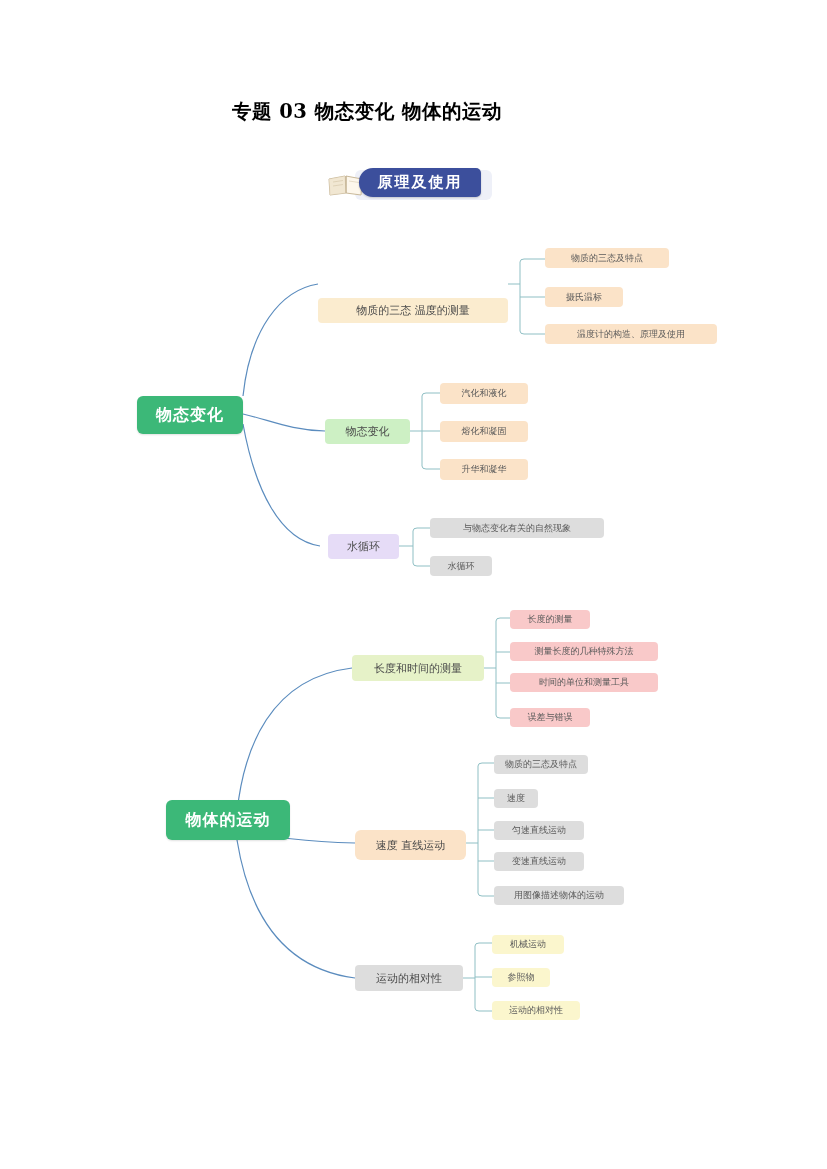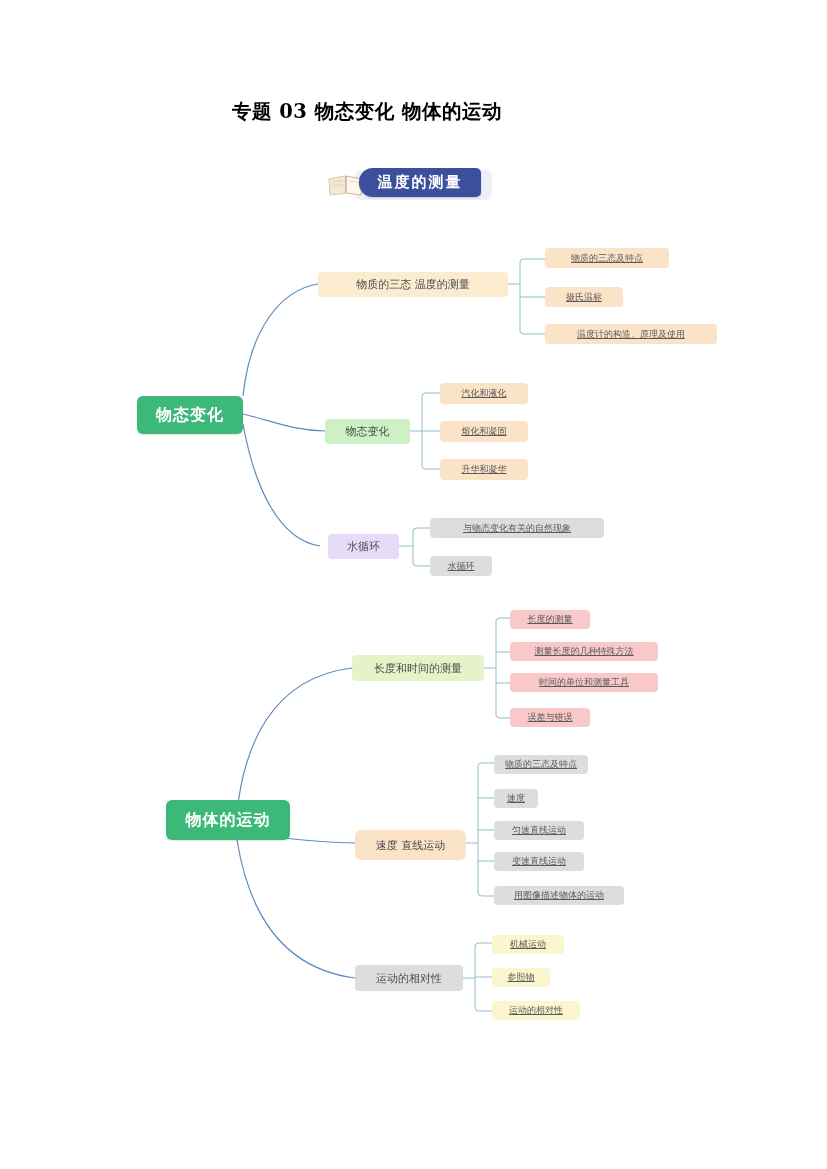--- a/index.html
+++ b/index.html
@@ -90,23 +90,23 @@
   .root {
     border-radius: 6px;
     color: #ffffff;
     font-size: 16px;
     font-weight: bold;
     letter-spacing: 1px;
     background: #3cb878;
     box-shadow: 0 1px 2px rgba(0,0,0,0.12);
   }
   .branch { font-size: 11px; color: #4a4a4a; padding: 0 8px; }
-  .leaf   { font-size: 9px;  color: #5a5a5a; padding: 0 0; text-decoration: underline; }
-
-  .c-cream  { background: #fbeccf; }
+  .leaf   { font-size: 9px;  color: #5a5a5a; padding: 0 0; }
+
+  .c-cream  { background: #fbeccf; margin-top: 26px; }
   .c-peach  { background: #fbe3c8; }
   .c-green  { background: #cdf0c4; }
   .c-lilac  { background: #e6dcf7; }
   .c-grey   { background: #dddddd; }
   .c-pink   { background: #f9c9c9; }
   .c-ygreen { background: #e6f2c8; }
   .c-yellow { background: #fbf6cd; }
 </style>
 </head>
 <body>
@@ -118,21 +118,21 @@
   <svg class="book-icon" width="40" height="26" viewBox="0 0 40 26">
     <path d="M2 7 L18 4 L19 21 L3 23 Z" fill="#f6eddc" stroke="#c9b99a" stroke-width="1"></path>
     <path d="M19 4 L35 7 L34 23 L19 21 Z" fill="#fdf7ec" stroke="#c9b99a" stroke-width="1"></path>
     <path d="M2 7 L18 4 L19 21 L3 23 Z" fill="#efe4cd" opacity="0.7"></path>
     <line x1="19" y1="4" x2="19" y2="21" stroke="#c0ae8d" stroke-width="1"></line>
     <line x1="6" y1="10" x2="16" y2="8.5" stroke="#d9cbb0" stroke-width="0.8"></line>
     <line x1="6" y1="14" x2="16" y2="12.5" stroke="#d9cbb0" stroke-width="0.8"></line>
     <line x1="22" y1="9" x2="32" y2="10.5" stroke="#e1d6bf" stroke-width="0.8"></line>
   </svg>
   <div class="banner-tag">
-    <span>温度的测量</span>
+    <span>原理及使用</span>
   </div>
 </div>
 
 <svg id="wires">
   <g fill="none" stroke="#5b8cbe" stroke-width="1.2">
 
     <path d="M243,396 C250,330 280,290 318,284"></path>
     <path d="M243,414 C270,420 290,430 325,431"></path>
     <path d="M243,424 C255,490 280,540 320,546"></path>
 

